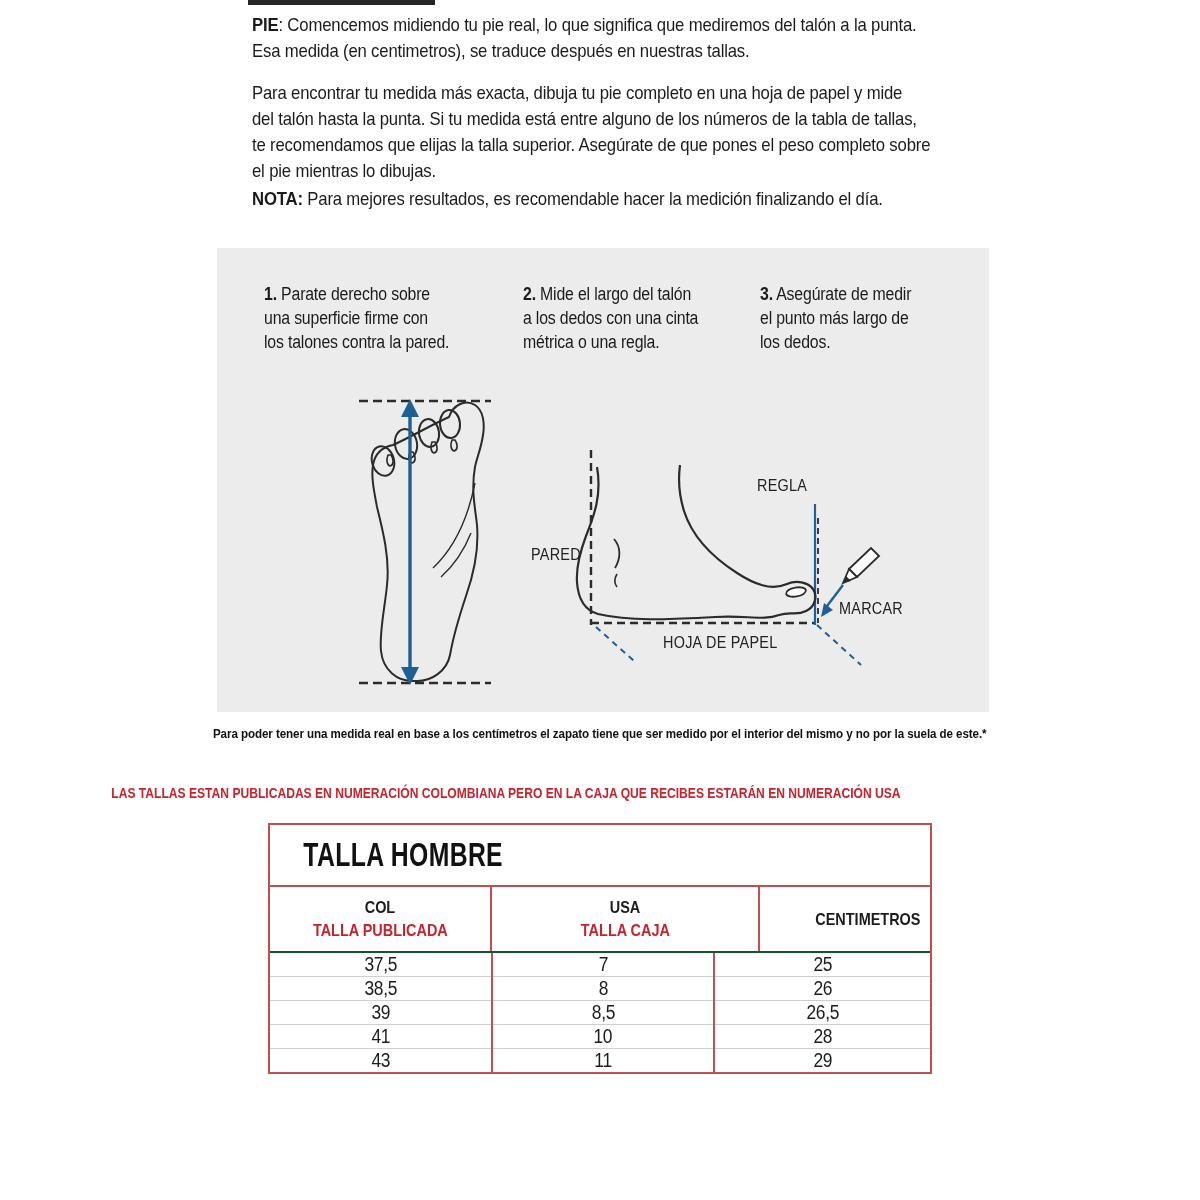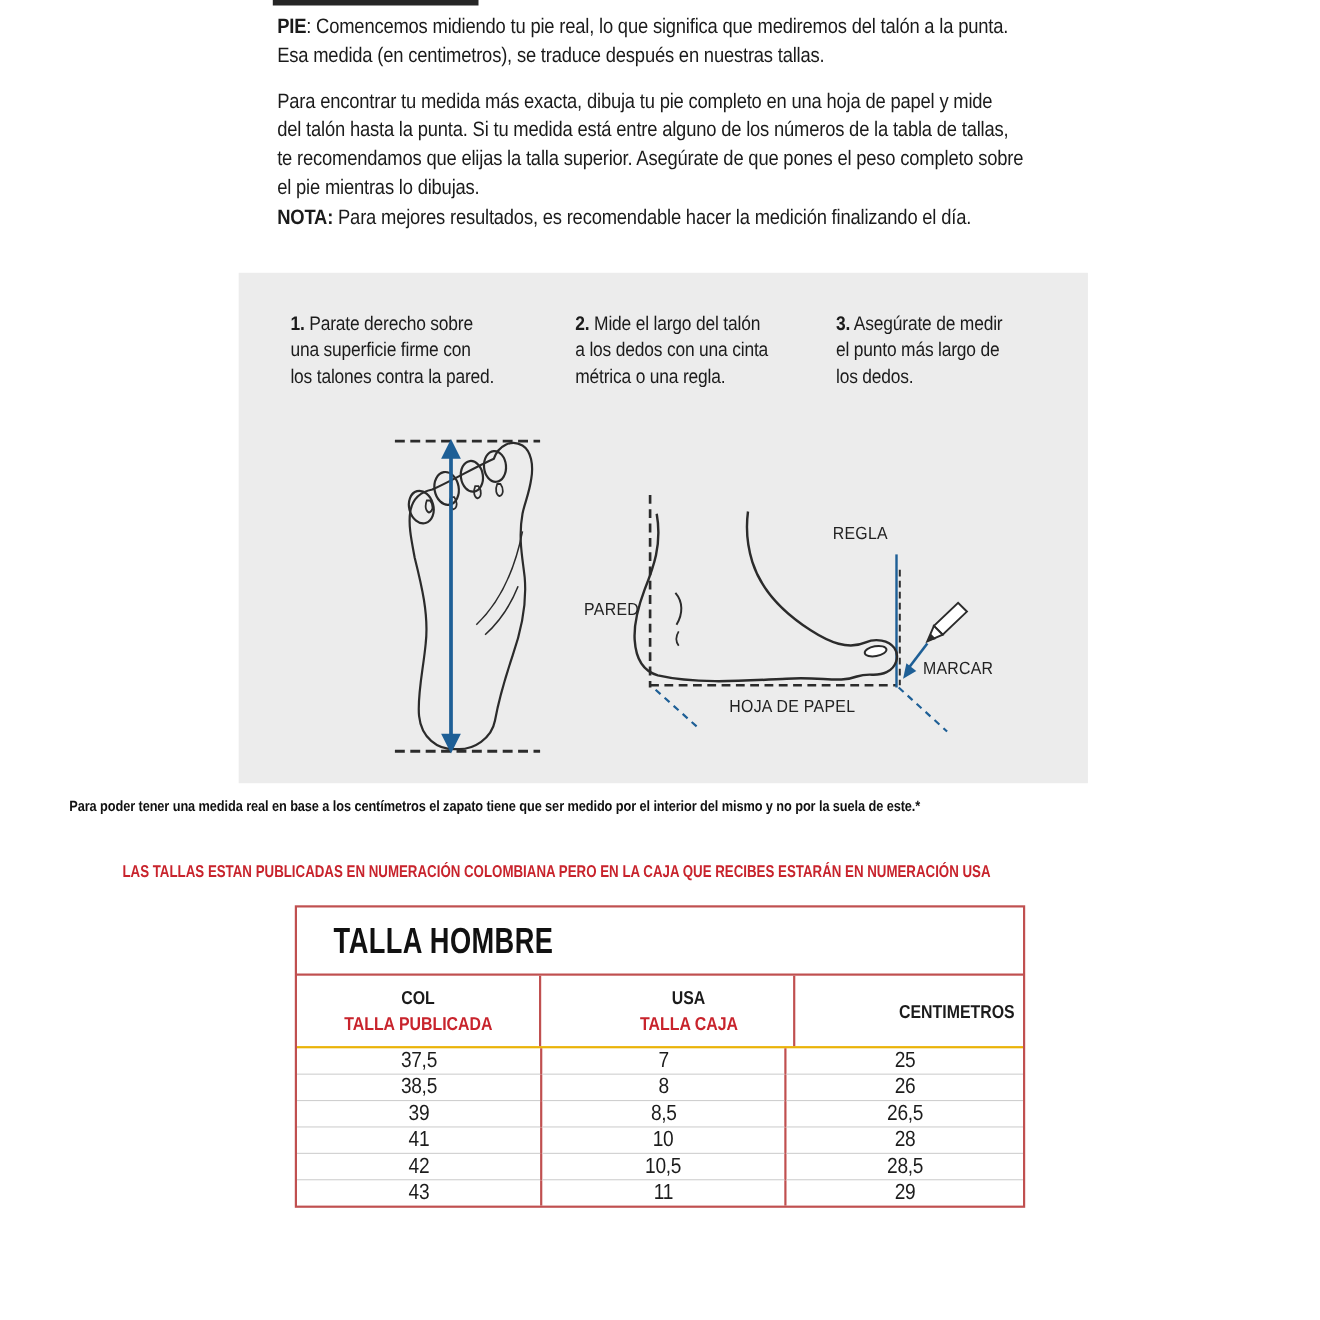--- a/index.html
+++ b/index.html
@@ -14,32 +14,32 @@
   .para b{font-weight:700;}
   
   .top-fragment{left:248px;top:0;width:187px;height:5px;background:#262626;}
   
   .gray-box{left:217px;top:248px;width:772px;height:464px;background:#ececec;}
   .instr{font-size:18px;line-height:24px;white-space:nowrap;letter-spacing:-0.2px;}
   .instr b{font-weight:700;}
   
   .dlabel{font-size:16px;letter-spacing:0.3px;color:#222;white-space:nowrap;transform:scaleX(0.9);transform-origin:0 0;font-weight:500;}
   
-  .caption-wrap{left:0;right:0;top:724px;}
+  .caption-wrap{left:0;right:0;top:724px;text-align:center;}
   .caption{display:inline-block;font-size:13.5px;font-weight:600;letter-spacing:-0.1px;transform:scaleX(0.86);transform-origin:50% 50%;white-space:nowrap;color:#111;}
   .notice-wrap{left:0;right:0;top:784px;text-align:left;}
   .notice{display:inline-block;font-size:15.5px;font-weight:700;transform:scaleX(0.78);transform-origin:50% 50%;white-space:nowrap;}
   
   .size-table{left:268px;top:823px;width:664px;border:2px solid #c05050;background:#fff;box-sizing:border-box;}
   .t-title{height:60px;display:flex;align-items:center;justify-content:flex-start;border-bottom:2px solid #c05050;}
   .t-title span{display:inline-block;font-size:33px;font-weight:800;letter-spacing:0.5px;transform:scaleX(0.75);white-space:nowrap;color:#111;}
-  .t-head{display:flex;height:64px;border-bottom:2px solid #eab308;gap:39px;}
+  .t-head{display:flex;height:64px;border-bottom:2px solid #14532d;}
   .t-head .hc{flex:0 0 auto;display:flex;flex-direction:column;align-items:center;justify-content:center;line-height:23px;box-sizing:border-box;}
   .t-head .hc1,.t-head .hc2{border-right:2px solid #c05050;}
-  .t-head .hc1{width:222px;}.t-head .hc2{width:192px;}.t-head .hc3{width:216px;}
+  .t-head .hc1{width:222px;}.t-head .hc2{width:268px;}.t-head .hc3{width:216px;}
   .t-head span{display:inline-block;font-size:17px;font-weight:700;transform:scaleX(0.85);white-space:nowrap;}
   .t-head .red{color:#c8232c;}
   table.rows{border-collapse:collapse;table-layout:fixed;width:660px;}
   table.rows td{height:16px;padding:0;text-align:center;vertical-align:middle;font-size:20px;letter-spacing:-0.3px;color:#1c1c1c;}
   table.rows td span{display:inline-block;transform:scaleX(0.87);white-space:nowrap;}
   table.rows tr + tr td{border-top:1.5px solid #cfcfcf;}
   table.rows td.b1,table.rows td.b2{border-right:2px solid #c05050;}
   svg{position:absolute;overflow:visible;}
 </style>
 </head>
@@ -197,24 +197,19 @@
           <td class="b1"><span>39</span></td>
           <td class="b2"><span>8,5</span></td>
           <td><span>26,5</span></td>
         </tr>
         <tr>
           <td class="b1"><span>41</span></td>
           <td class="b2"><span>10</span></td>
           <td><span>28</span></td>
         </tr>
         <tr>
-          <td class="b1"><span>42</span></td>
-          <td class="b2"><span>10,5</span></td>
-          <td><span>28,5</span></td>
-        </tr>
-        <tr>
           <td class="b1"><span>43</span></td>
           <td class="b2"><span>11</span></td>
           <td><span>29</span></td>
         </tr>
       </tbody>
   </table>
 </div>
 
 </body></html>

